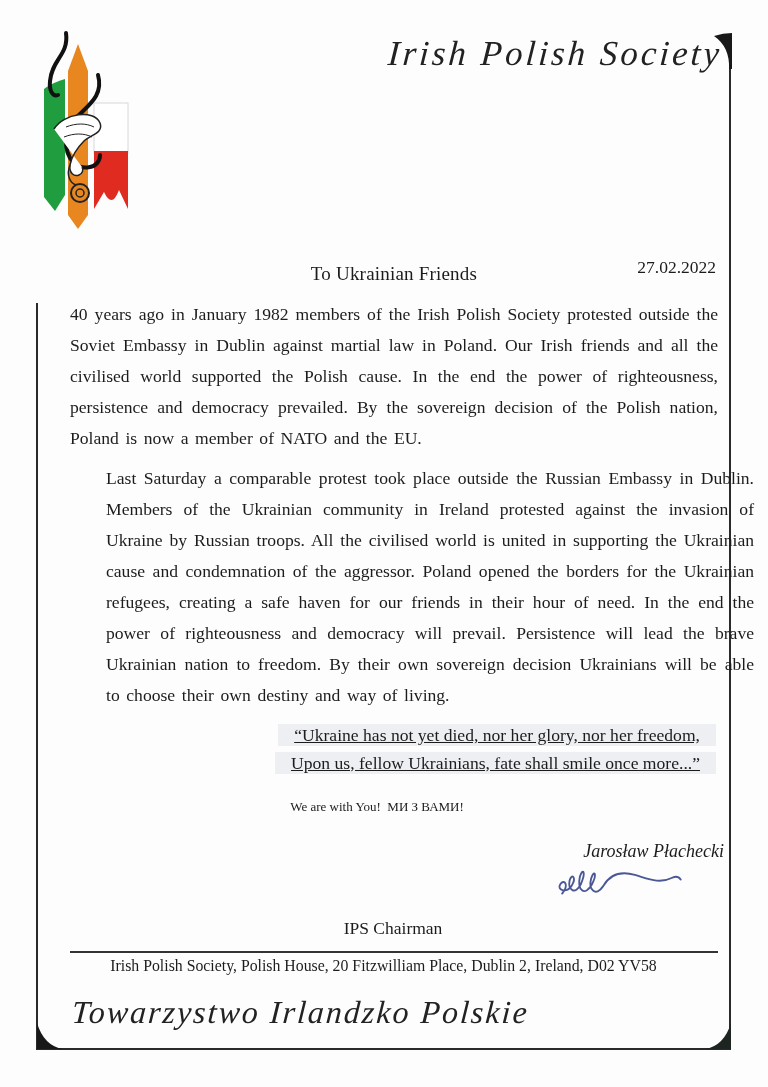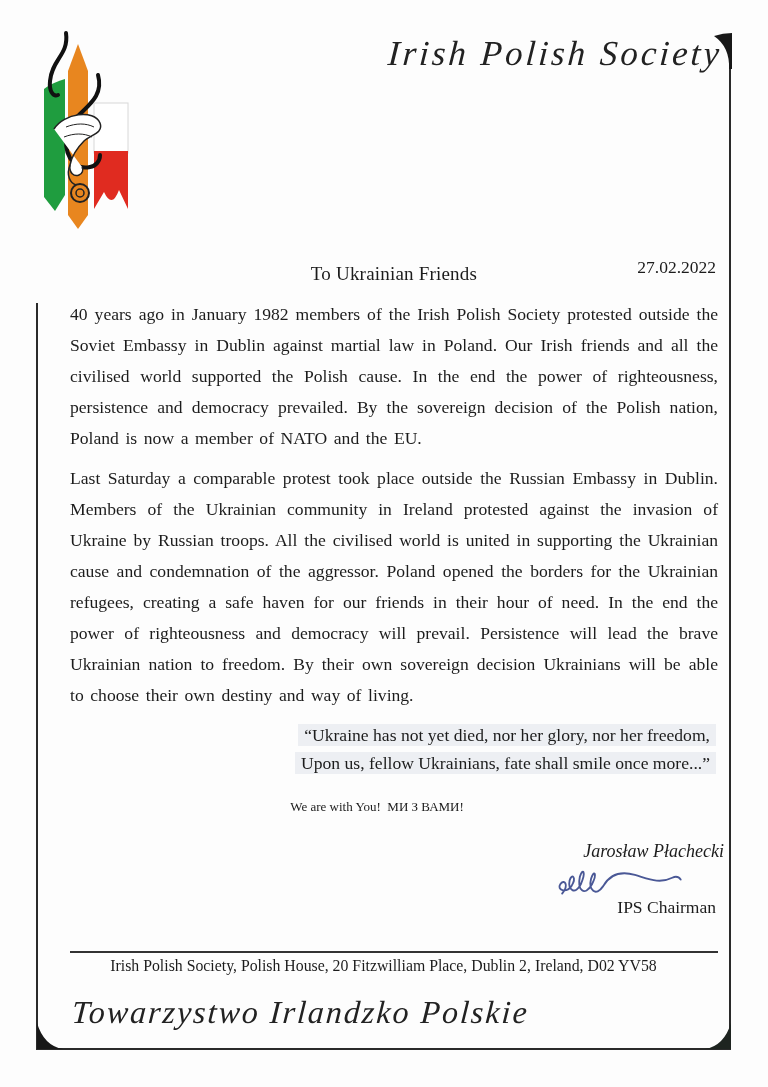--- a/index.html
+++ b/index.html
@@ -27,36 +27,36 @@
   .logo{position:absolute;left:36px;top:26px;width:100px;height:212px;}
   
   .date{position:absolute;top:237px;left:70px;width:646px;text-align:right;font-size:17.5px;margin-top:20px;}
   .title{position:absolute;top:263px;left:70px;width:648px;text-align:center;font-size:19px;font-weight:normal;letter-spacing:.2px;}
   .para{
     position:absolute;left:70px;width:648px;
     font-size:17.6px;line-height:31px;
     text-align:justify;word-spacing:2.2px;font-family:Liberation Serif, serif;
   }
   .para1{top:299px;}
-  .para2{top:463px;}
+  .para2{top:463px;margin-left:36px;}
   .quote{
     position:absolute;top:722px;left:70px;width:646px;
     text-align:right;font-size:17.6px;line-height:27.5px;
   }
-  .quote .hl{background:#edeff3;padding:1px 6px;}
+  .quote .hl{background:#edeff3;padding:1px 16px;text-decoration:underline;}
   .solidarity{
     position:absolute;top:799px;left:54px;width:646px;
     text-align:center;font-size:13px;white-space:pre-wrap;
   }
   .signatory-name{
     position:absolute;top:841px;left:82px;width:642px;
     text-align:right;font-style:italic;font-size:18px;
   }
   .signature-svg{position:absolute;top:860px;left:552px;width:136px;height:42px;}
-  .signatory-title{position:absolute;top:897px;left:70px;width:646px;text-align:right;font-size:17.5px;}
+  .signatory-title{position:absolute;top:918px;left:70px;width:646px;text-align:center;font-size:17.5px;}
   .footer-rule{position:absolute;left:70px;top:951px;width:648px;height:2px;background:#333;}
   .footer-address{position:absolute;top:957px;left:37px;width:693px;text-align:center;font-size:15.8px;}
   .footer-script{
     position:absolute;top:994px;left:72px;
     font-style:italic;font-weight:500;
     font-size:32px;letter-spacing:2px;color:#222;
     transform:skewX(-4deg);
     white-space:nowrap;
   }
 </style>

